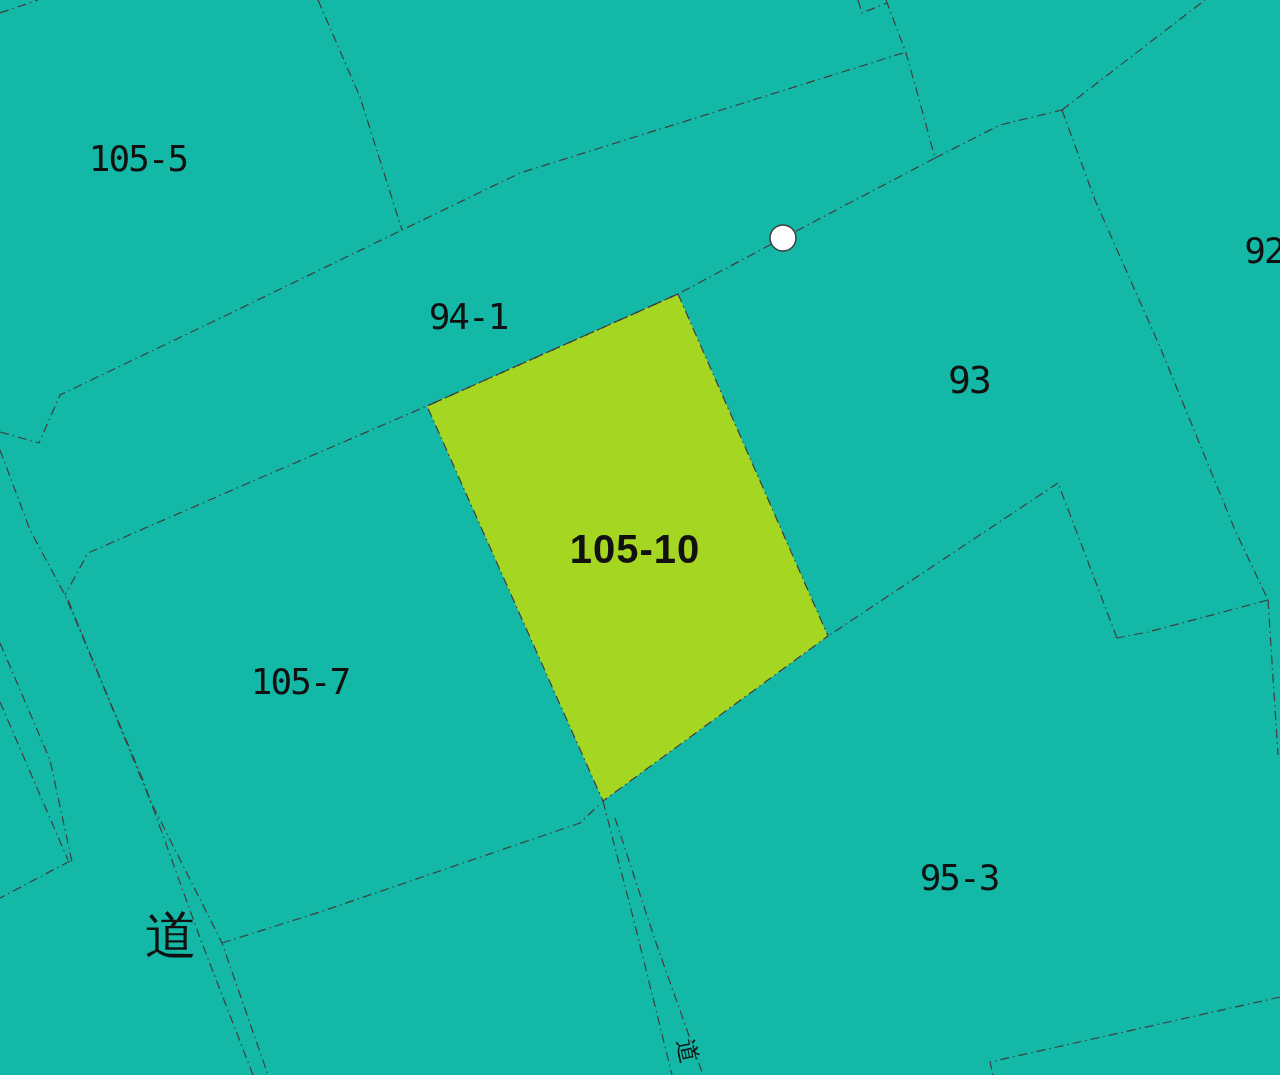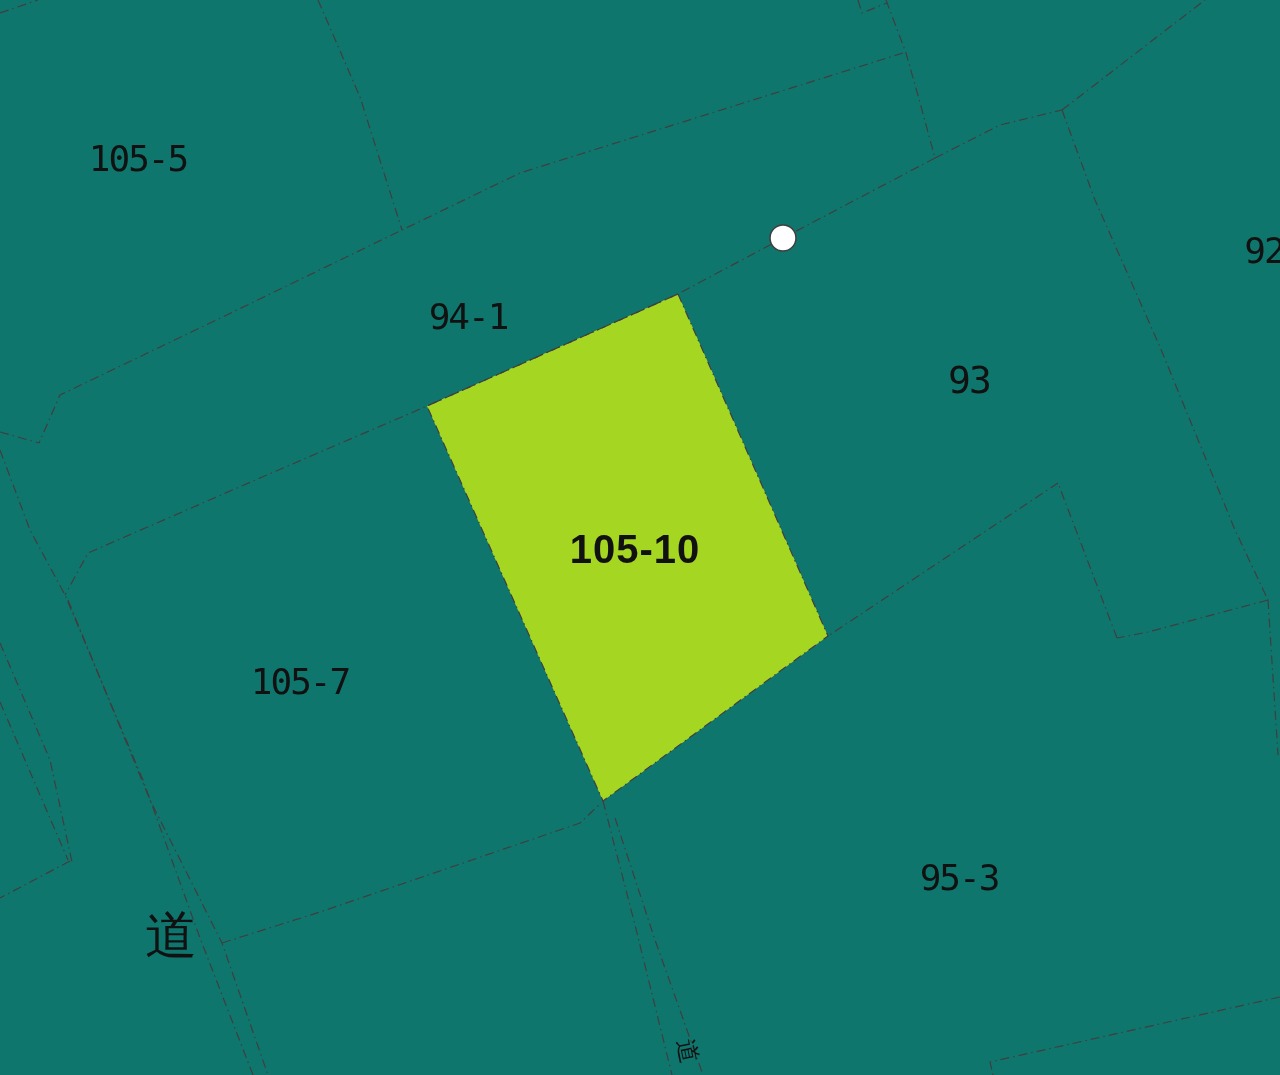--- a/index.html
+++ b/index.html
@@ -7,21 +7,21 @@
     padding: 0;
     background: #ffffff;
     width: 1280px;
     height: 1075px;
     overflow: hidden;
   }
   .map-wrap {
     position: relative;
     width: 1280px;
     height: 1075px;
-    background: #0f766e;
+    background: #14b8a6;
   }
   svg { display: block; }
   .boundary {
     fill: none;
     stroke: #3f3f3f;
     stroke-width: 1.2;
     stroke-dasharray: 9 4 1.5 4;
     stroke-linecap: butt;
   }
   .parcel-green {

